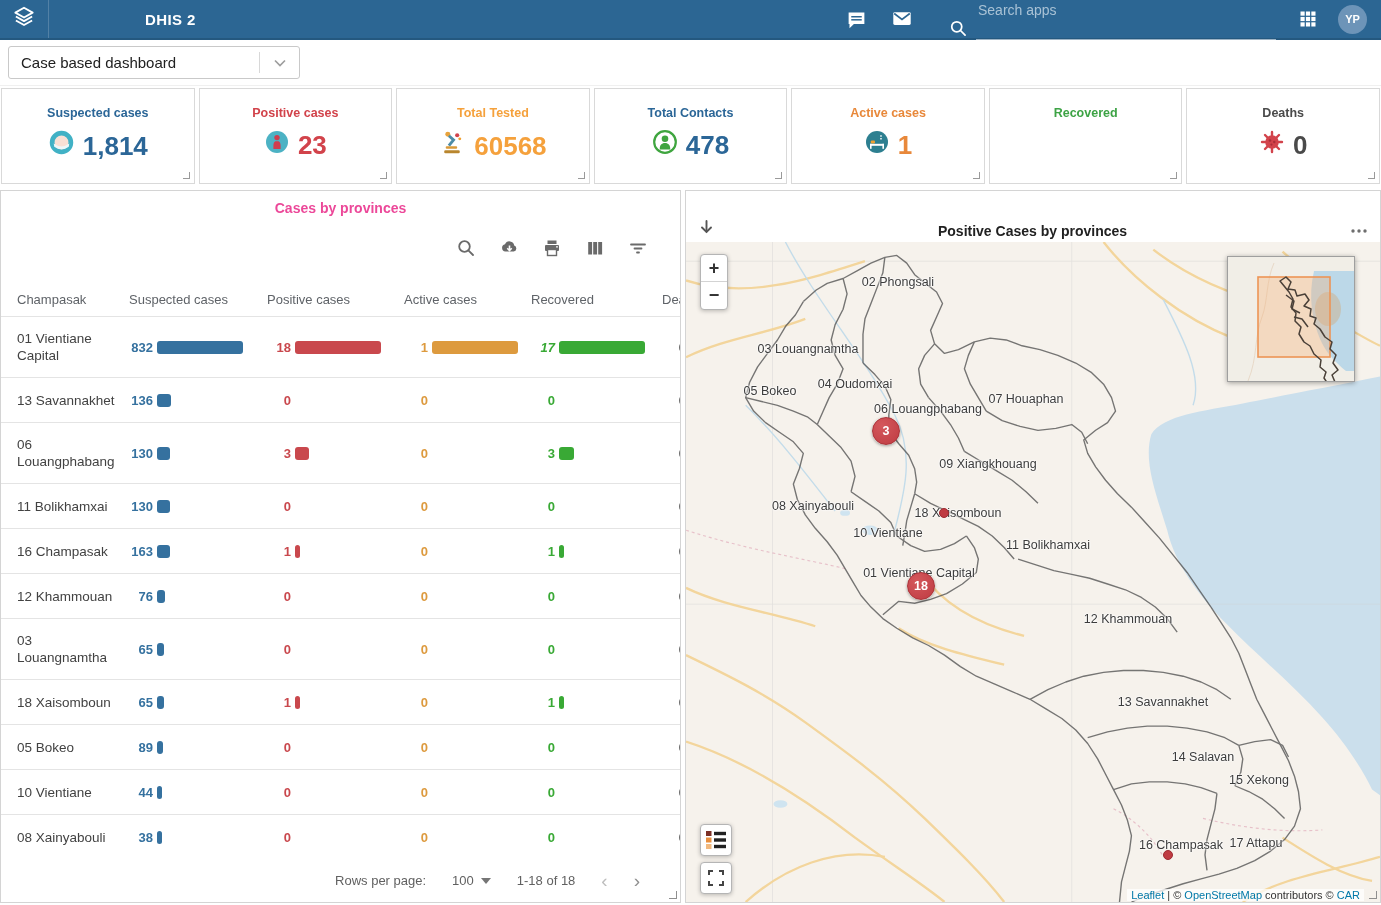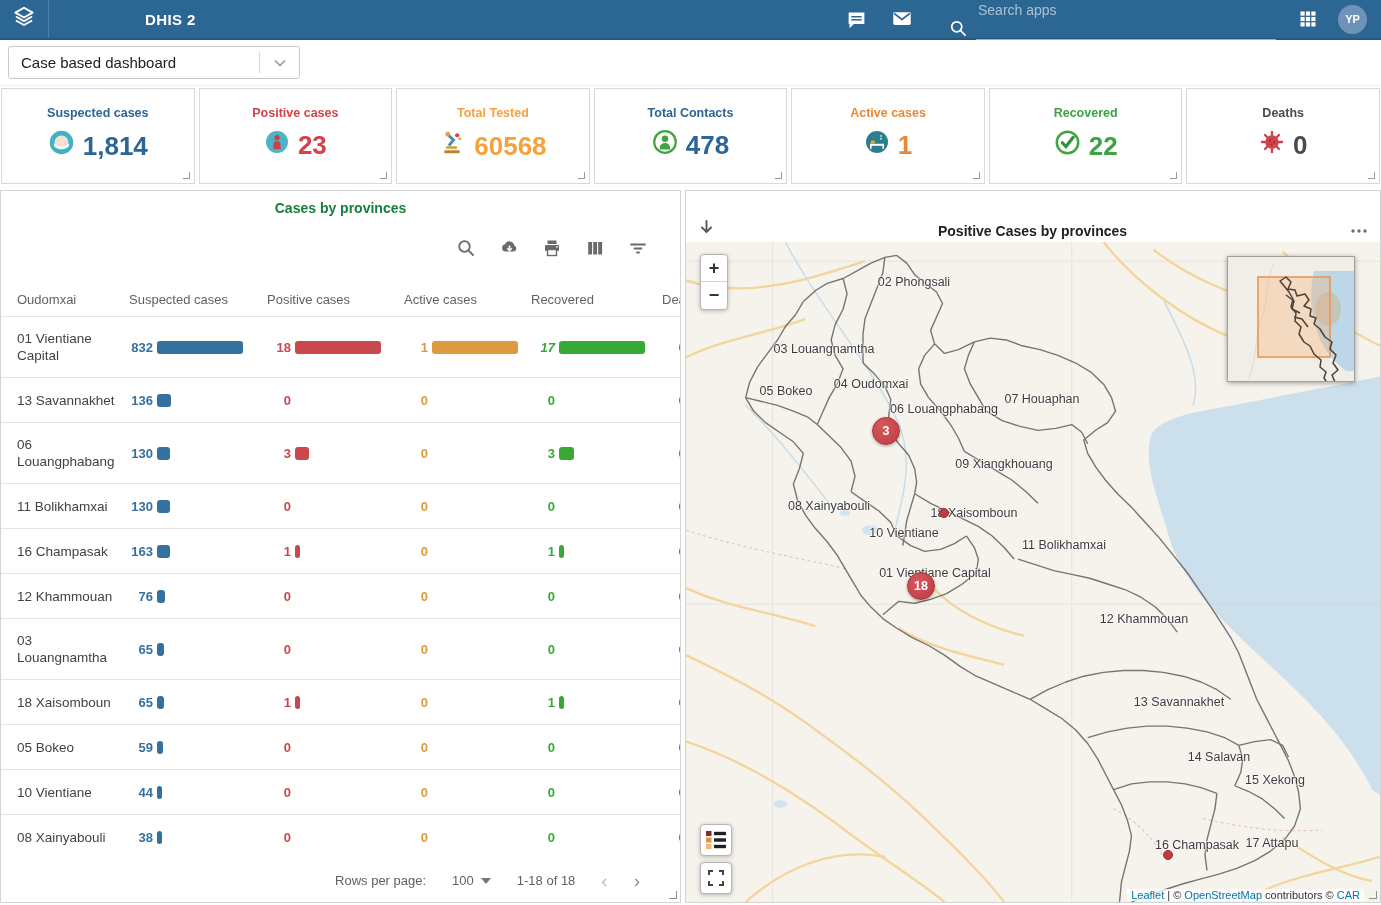--- a/index.html
+++ b/index.html
@@ -42,21 +42,21 @@
   .corner { position:absolute; right:4px; bottom:4px; width:7px; height:7px;
     border-right:1px solid #9a9a9a; border-bottom:1px solid #9a9a9a; cursor:nwse-resize; }
   .c-blue  { color:#2b6697; } .c-red { color:#d2434b; } .c-amber { color:#f5a13c; }
   .c-orange{ color:#e8883a; } .c-green { color:#3da345; } .c-dark { color:#4a4a4a; }
 
   
   .content { display:flex; gap:4px; margin-top:6px; height:713px; }
   .panel { background:#fff; border:1px solid #d4d4d4; position:relative; }
   .table-panel { width:681px; display:flex; flex-direction:column; overflow:hidden; }
   .map-panel { flex:1; display:flex; flex-direction:column; overflow:hidden; }
-  .panel-title { text-align:center; font-size:14px; font-weight:bold; color:#15803d; padding-top:9px; }
+  .panel-title { text-align:center; font-size:14px; font-weight:bold; color:#ec4899; padding-top:9px; }
 
   
   .tbl-toolbar { display:flex; justify-content:flex-end; gap:23px; padding:22px 32px 0 0; }
   .tbl-toolbar .ti { width:20px; height:20px; cursor:pointer; }
   .thead, .trow { display:grid; grid-template-columns:112px 138px 137px 127px 131px 60px;
     padding-left:16px; align-items:center; }
   .thead { margin-top:24px; height:34px; font-size:13px; color:#5f6368; }
   .trow { border-top:1px solid #e4e4e4; padding-top:13px; padding-bottom:13px; min-height:45px;
     font-size:13.5px; color:#424242; }
   .trow .prov { line-height:17px; padding-right:14px; }
@@ -68,21 +68,21 @@
   .rpp { display:flex; align-items:center; gap:7px; cursor:pointer; }
   .pg-arrow { font-size:19px; line-height:14px; cursor:pointer; }
   .pg-prev { color:#bdbdbd; } .pg-next { color:#8f8f8f; }
 
   
   .map-header { height:26px; display:flex; align-items:center; padding:0 12px;margin-top:25px; }
   .map-header .mh-title { flex:1; text-align:center; font-size:14px; font-weight:bold; color:#212121; padding-top:4px;}
   .map-area { flex:1; position:relative; background:#f6f2ec; overflow:hidden; }
   .map-svg { position:absolute; inset:0; width:100%; height:100%; }
   .map-label { position:absolute; transform:translate(-50%,-50%); font-size:12.5px; color:#3c3c3c;
-    white-space:nowrap; text-shadow:0 0 2px #fff,0 0 2px #fff,0 0 3px #fff; pointer-events:none;padding-left:32px; }
+    white-space:nowrap; text-shadow:0 0 2px #fff,0 0 2px #fff,0 0 3px #fff; pointer-events:none; }
   .marker-lg { position:absolute; width:28px; height:28px; border-radius:50%;
     background:radial-gradient(circle at 35% 30%, #d4585c, #bf3b42); border:1px solid #a93238;
     color:#fff; font-size:12.5px; font-weight:bold; display:flex; align-items:center; justify-content:center;
     transform:translate(-50%,-50%); box-shadow:0 1px 3px rgba(0,0,0,.35); cursor:pointer; }
   .marker-sm { position:absolute; width:10px; height:10px; border-radius:50%; background:#bf3b42;
     border:1px solid #9e2b31; transform:translate(-50%,-50%); cursor:pointer; }
   .zoom-ctl { position:absolute; left:14px; top:12px; width:28px; background:#fff;
     border:1px solid #b5b5b5; border-radius:4px; box-shadow:0 1px 4px rgba(0,0,0,.25); overflow:hidden;}
   .zoom-btn { height:27px; display:flex; align-items:center; justify-content:center;
     font-size:18px; font-weight:bold; color:#333; cursor:pointer; }
@@ -241,29 +241,20 @@
           <rect x="18.4" y="14.8" width="1.6" height="5" fill="#fff"></rect>
         </svg>
       </span>
       <span>1</span>
     </div>
     <span class="corner"></span>
   </div>
 
   <div class="card">
     <div class="c-title c-green">Recovered</div>
-    <div class="c-value c-green">
-      <span>
-        <svg width="27" height="27" viewBox="0 0 26 26" style="overflow:visible">
-          <circle cx="13" cy="13" r="10.3" fill="none" stroke="#3fa53f" stroke-width="2.4"></circle>
-          <path d="M8 13.2 l3.5 3.7 L18.5 8" fill="none" stroke="#2f8f3c" stroke-width="3" stroke-linecap="round"></path>
-        </svg>
-      </span>
-      <span>22</span>
-    </div>
     <span class="corner"></span>
   </div>
 
   <div class="card">
     <div class="c-title c-dark">Deaths</div>
     <div class="c-value c-dark">
       <span>
         <svg width="26" height="26" viewBox="0 0 26 26">
           <g stroke="#d2434b" stroke-width="2.4" stroke-linecap="round">
             <line x1="13" y1="3" x2="13" y2="7"></line>
@@ -324,21 +315,21 @@
       <span class="ti">
         <svg viewBox="0 0 20 20" width="20" height="20" stroke="#6a6a6a" stroke-width="1.8" stroke-linecap="round">
           <line x1="3" y1="6.5" x2="17" y2="6.5"></line>
             <line x1="6.5" y1="10.5" x2="13.5" y2="10.5"></line>
             <line x1="9" y1="14.5" x2="11" y2="14.5"></line>
         </svg>
       </span>
     </div>
 
     <div class="thead">
-      <div>Oudomxai</div>
+      <div>Champasak</div>
       <div>Suspected cases</div>
       <div>Positive cases</div>
       <div>Active cases</div>
       <div>Recovered</div>
       <div>Deaths</div>
     </div>
 
     <div>
         <div class="trow">
           <div class="prov">01 Vientiane Capital</div>
@@ -497,21 +488,21 @@
             <span class="num" style="color: rgb(57, 169, 53);">1</span>
             <span class="bar" style="background: rgb(57, 169, 53); width: 5px;"></span>
           </div>
           <div class="num-cell">
             <span class="num" style="color: rgb(58, 58, 58);">0</span>
           </div>
         </div>
         <div class="trow">
           <div class="prov">05 Bokeo</div>
           <div class="num-cell">
-            <span class="num" style="color: rgb(53, 113, 159);">59</span>
+            <span class="num" style="color: rgb(53, 113, 159);">89</span>
             <span class="bar" style="background: rgb(53, 113, 159); width: 6px;"></span>
           </div>
           <div class="num-cell">
             <span class="num" style="color: rgb(201, 72, 77);">0</span>
           </div>
           <div class="num-cell">
             <span class="num" style="color: rgb(221, 154, 62);">0</span>
           </div>
           <div class="num-cell">
             <span class="num" style="color: rgb(57, 169, 53);">0</span>

